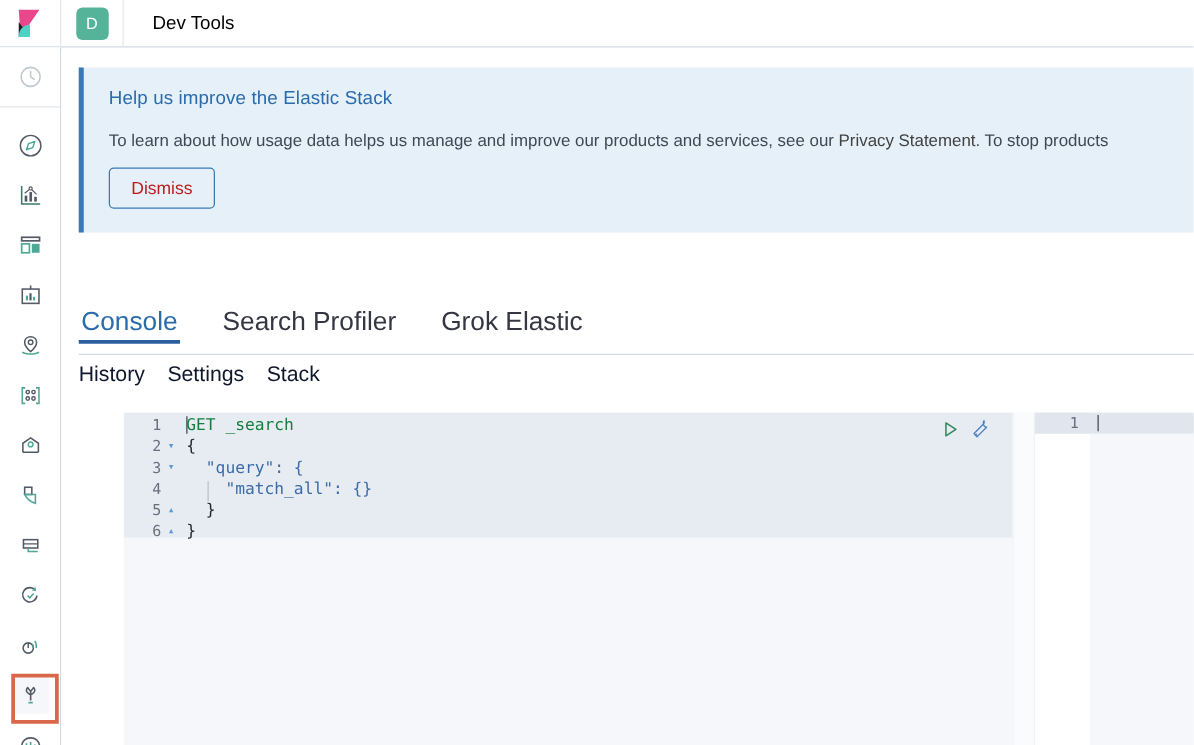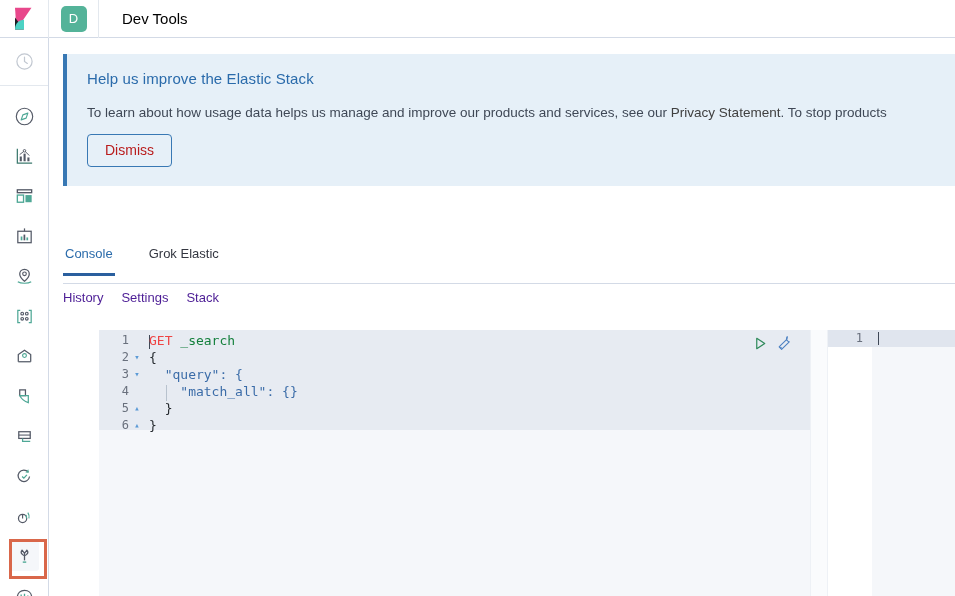--- a/index.html
+++ b/index.html
@@ -116,41 +116,41 @@
   }
 
   
   .tabs {
     position: absolute; top: 196px; left: 14px;
     width: 906px; height: 46px;
     border-bottom: 1px solid #d3dae6;
     display: flex; align-items: flex-start;
   }
   .tab {
-    padding: 8px 2px 14px;
+    padding: 8px 2px 4px;
     margin-right: 32px;
-    font-size: 13px; color: #343741;
+    font-size: 21px; color: #343741;
     cursor: pointer;
     position: relative;
   }
   .tab.active { color: #2a6bab; }
   .tab.active::after {
     content: "";
     position: absolute;
     left: 0; right: 0; bottom: -1px;
     height: 3px; background: #2a5f9e;
   }
 
   
   .submenu {
     position: absolute; top: 248px; left: 14px;
     display: flex;
   }
   .submenu-item {
-    font-size: 13px; color: #4c1d95;
+    font-size: 17px; color: #0f172a;
     margin-right: 18px;
     cursor: pointer;
   }
 
   
   .editor-wrap {
     position: absolute; top: 288px; left: 50px;
     width: 870px; height: 308px;
     display: flex;
   }
@@ -177,21 +177,21 @@
     width: 30px; text-align: right;
     color: #69707d; font-size: 12px;
     font-family: "DejaVu Sans Mono", monospace;
   }
   .fold {
     width: 16px; text-align: center;
     color: #5b9ad6; font-size: 9px;
     line-height: 17px;
   }
   .ctext { margin-left: 4px; color: #24292e; }
-  .tok-method { color: #ef4444; }
+  .tok-method { color: #15803d; }
   .tok-url { color: #15803d; }
   .tok-key { color: #3b6ca8; }
   .tok-punc { color: #24292e; }
   .indent-guide {
     position: absolute;
     left: 67px; top: 55px;
     width: 1px; height: 16px;
     background: #b8c2ce;
   }
   .caret {
@@ -398,20 +398,21 @@
   <div class="main">
 
     <div class="banner">
       <div class="banner-title">Help us improve the Elastic Stack</div>
       <div class="banner-body"><span>To learn about how usage data helps us manage and improve our products and services, see our </span><a href="#">Privacy Statement</a><span>. To stop products</span></div>
       <button class="btn-dismiss">Dismiss</button>
     </div>
 
     <div class="tabs">
       <div class="tab active">Console</div>
+      <div class="tab">Search Profiler</div>
       <div class="tab">Grok Elastic</div>
     </div>
 
     <div class="submenu">
       <div class="submenu-item">History</div>
       <div class="submenu-item">Settings</div>
       <div class="submenu-item">Stack</div>
     </div>
 
     <div class="editor-wrap">

